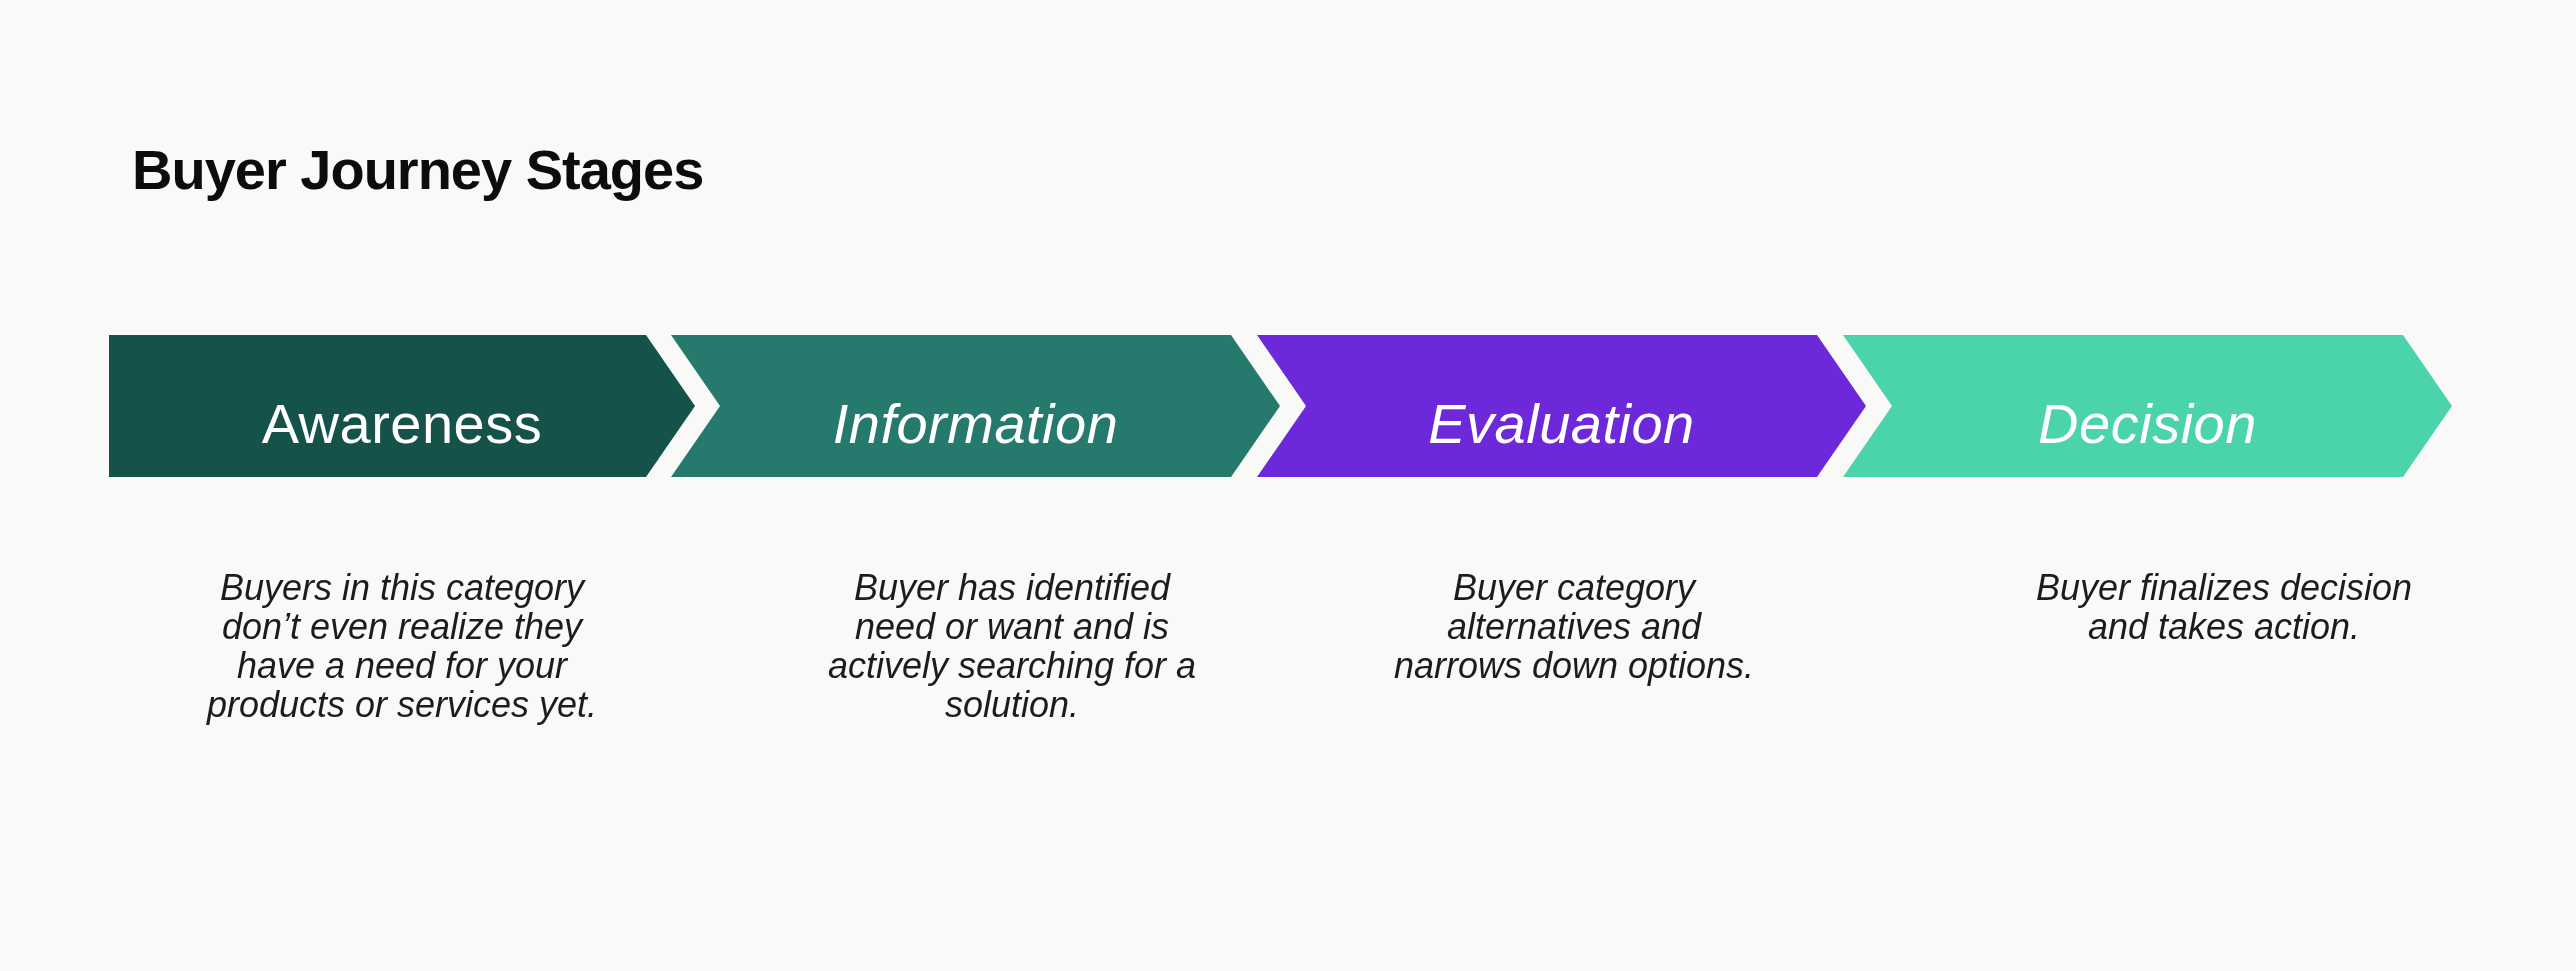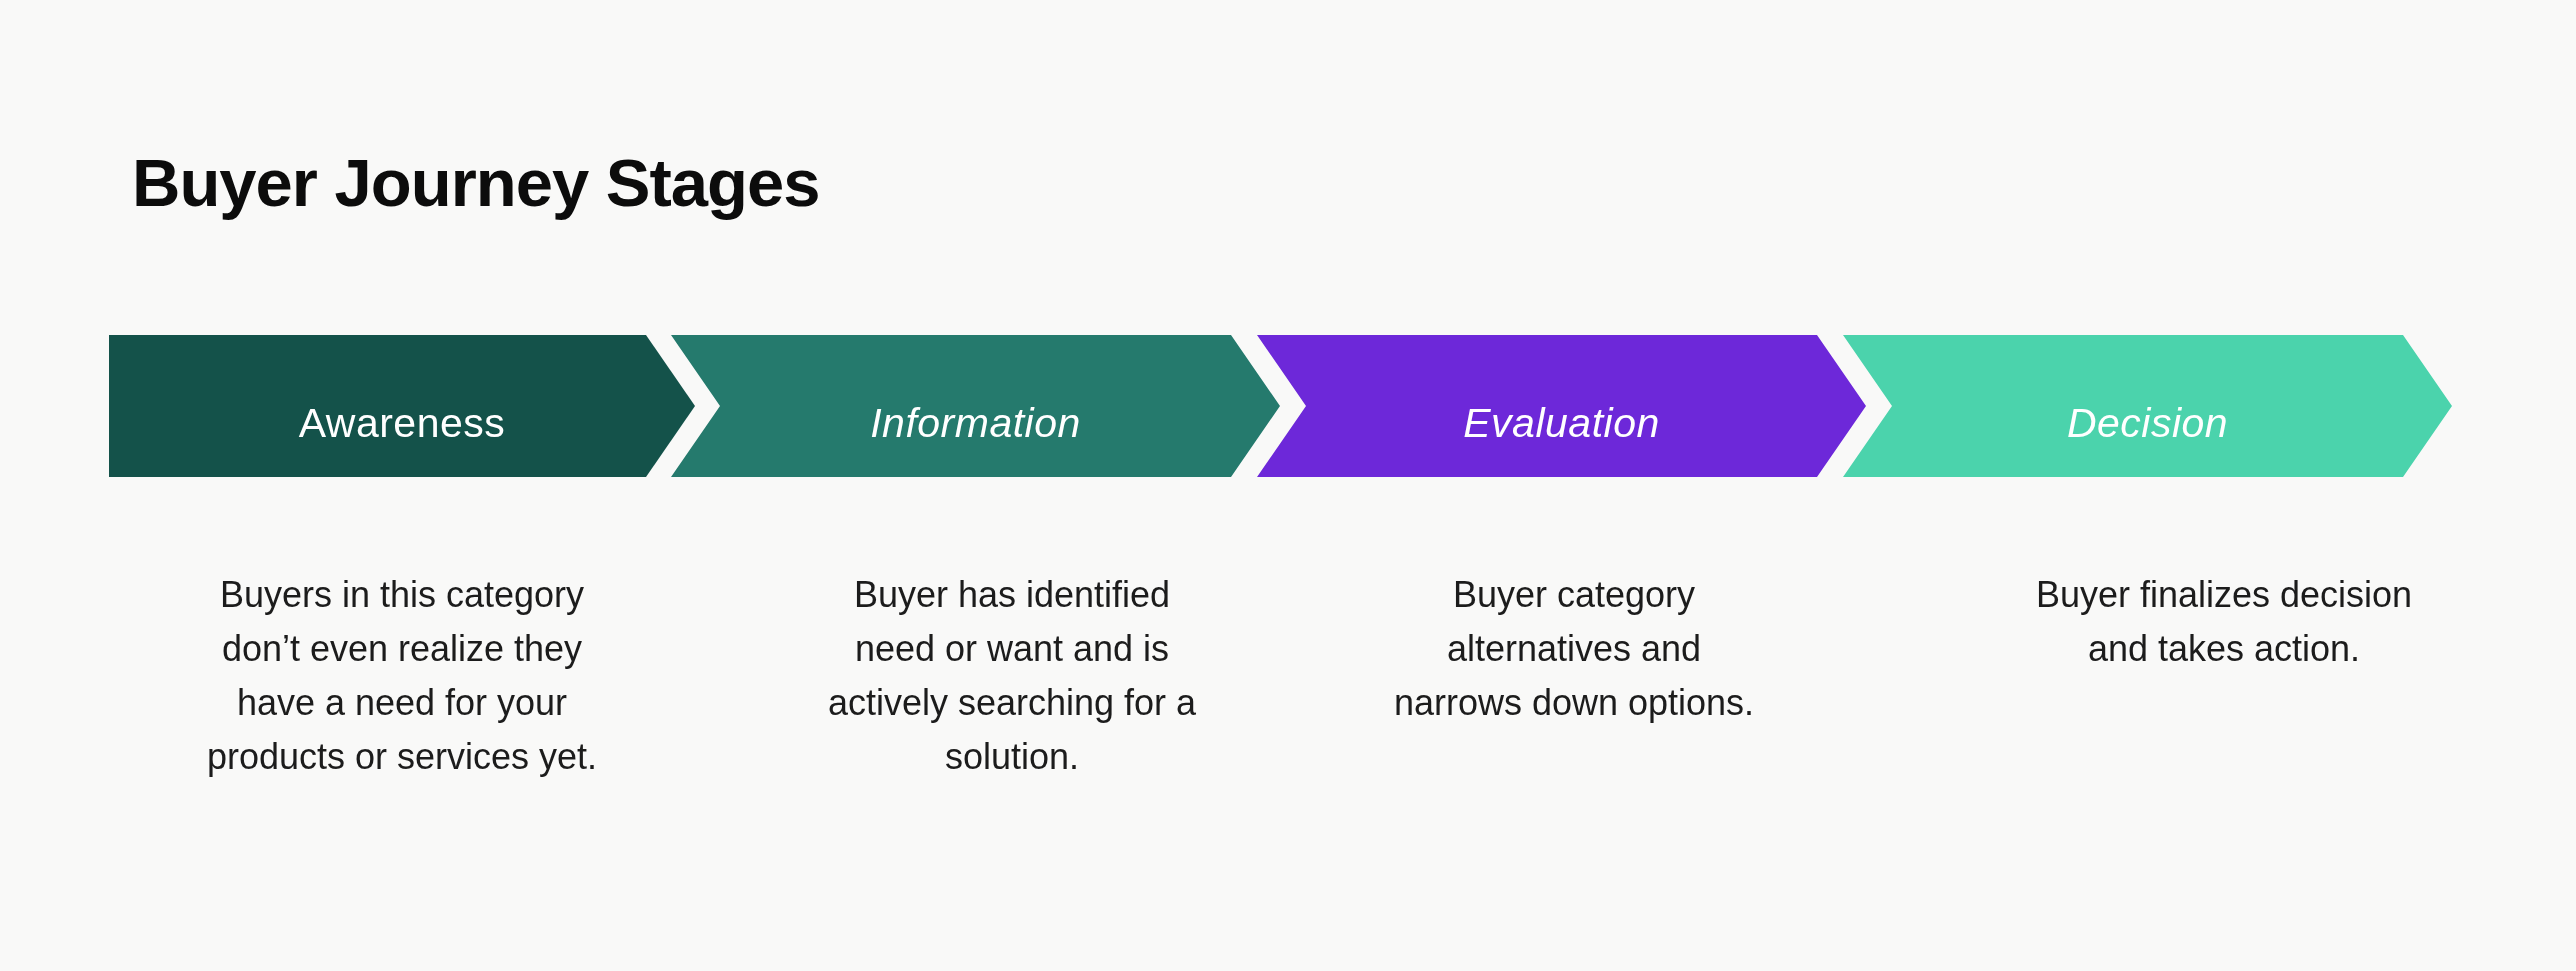--- a/index.html
+++ b/index.html
@@ -12,21 +12,21 @@
     position: relative;
     width: 2576px;
     height: 972px;
     background: #f9f9f8;
     overflow: hidden;
   }
   .page-title {
     position: absolute;
     left: 132px;
     top: 101px;
-    font-size: 67px;
+    font-size: 56px;
     line-height: 1.1;
     font-weight: 700;
     letter-spacing: -1px;
     color: #0c0c0c;
     white-space: nowrap;
   }
   .band {
     position: absolute;
     left: 0;
     top: 335px;
@@ -43,21 +43,21 @@
   }
   .stage-arrow.first {
     clip-path: polygon(0 0, calc(100% - 49px) 0, 100% 50%, calc(100% - 49px) 100%, 0 100%);
   }
   .stage-arrow.notched {
     clip-path: polygon(0 0, calc(100% - 49px) 0, 100% 50%, calc(100% - 49px) 100%, 0 100%, 49px 50%);
     font-style: italic;
   }
   .stage-label {
     color: #ffffff;
-    font-size: 41px;
+    font-size: 56px;
     font-weight: 400;
     letter-spacing: 0.5px;
     white-space: nowrap;
     margin-top: 35px;
   }
   .stage-pos-0 { left: 109px;  width: 586px; }
   .stage-pos-1 { left: 671px;  width: 609px; }
   .stage-pos-2 { left: 1257px; width: 609px; }
   .stage-pos-3 { left: 1843px; width: 609px; text-align: center; }
 
@@ -66,23 +66,24 @@
     left: 0;
     top: 532px;
     width: 2576px;
   }
   .stage-description {
     position: absolute;
     top: 0;
     width: 586px;
     text-align: center;
     font-size: 36px;
-    line-height: 54px;
+    line-height: 39px;
     color: #1c1c1c;
     white-space: pre-line;
+    font-style: italic;
   }
   .desc-pos-0 { left: 109px; }
   .desc-pos-1 { left: 719px; }
   .desc-pos-2 { left: 1281px; }
   .desc-pos-3 { left: 1931px; }
 </style>
 </head>
 <body style="background: rgb(249, 249, 248);">
 
 <div class="canvas">

